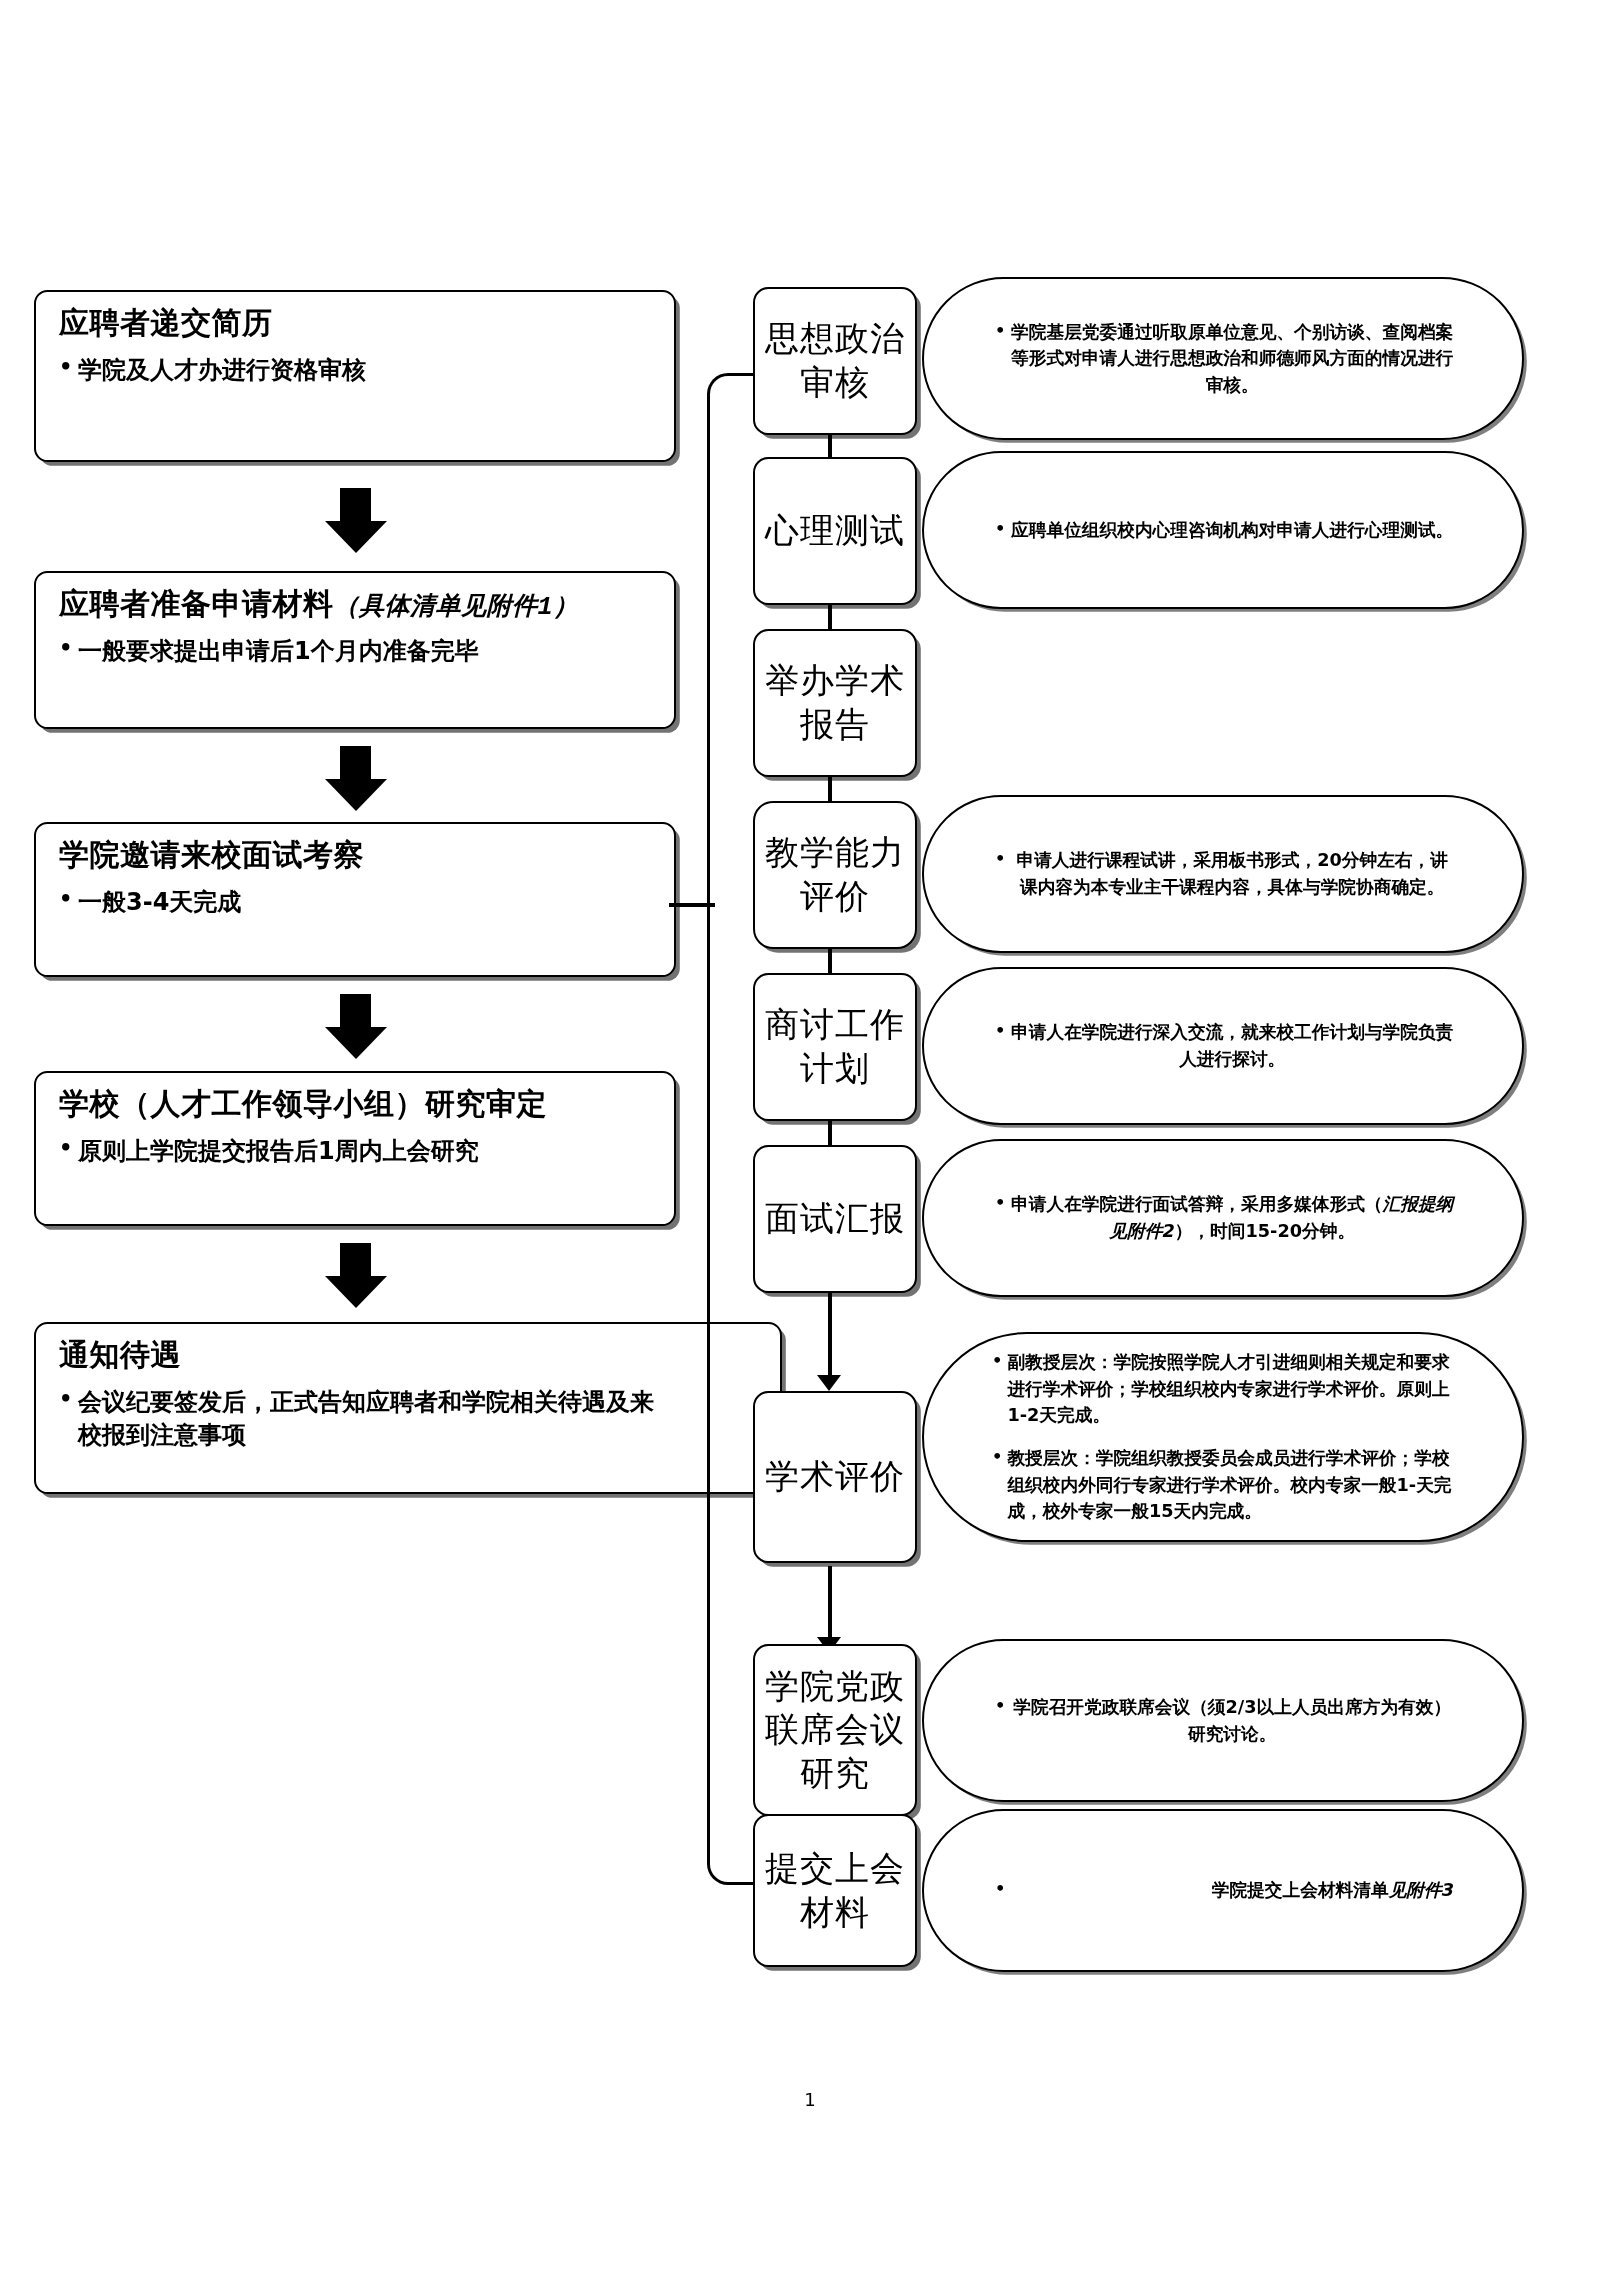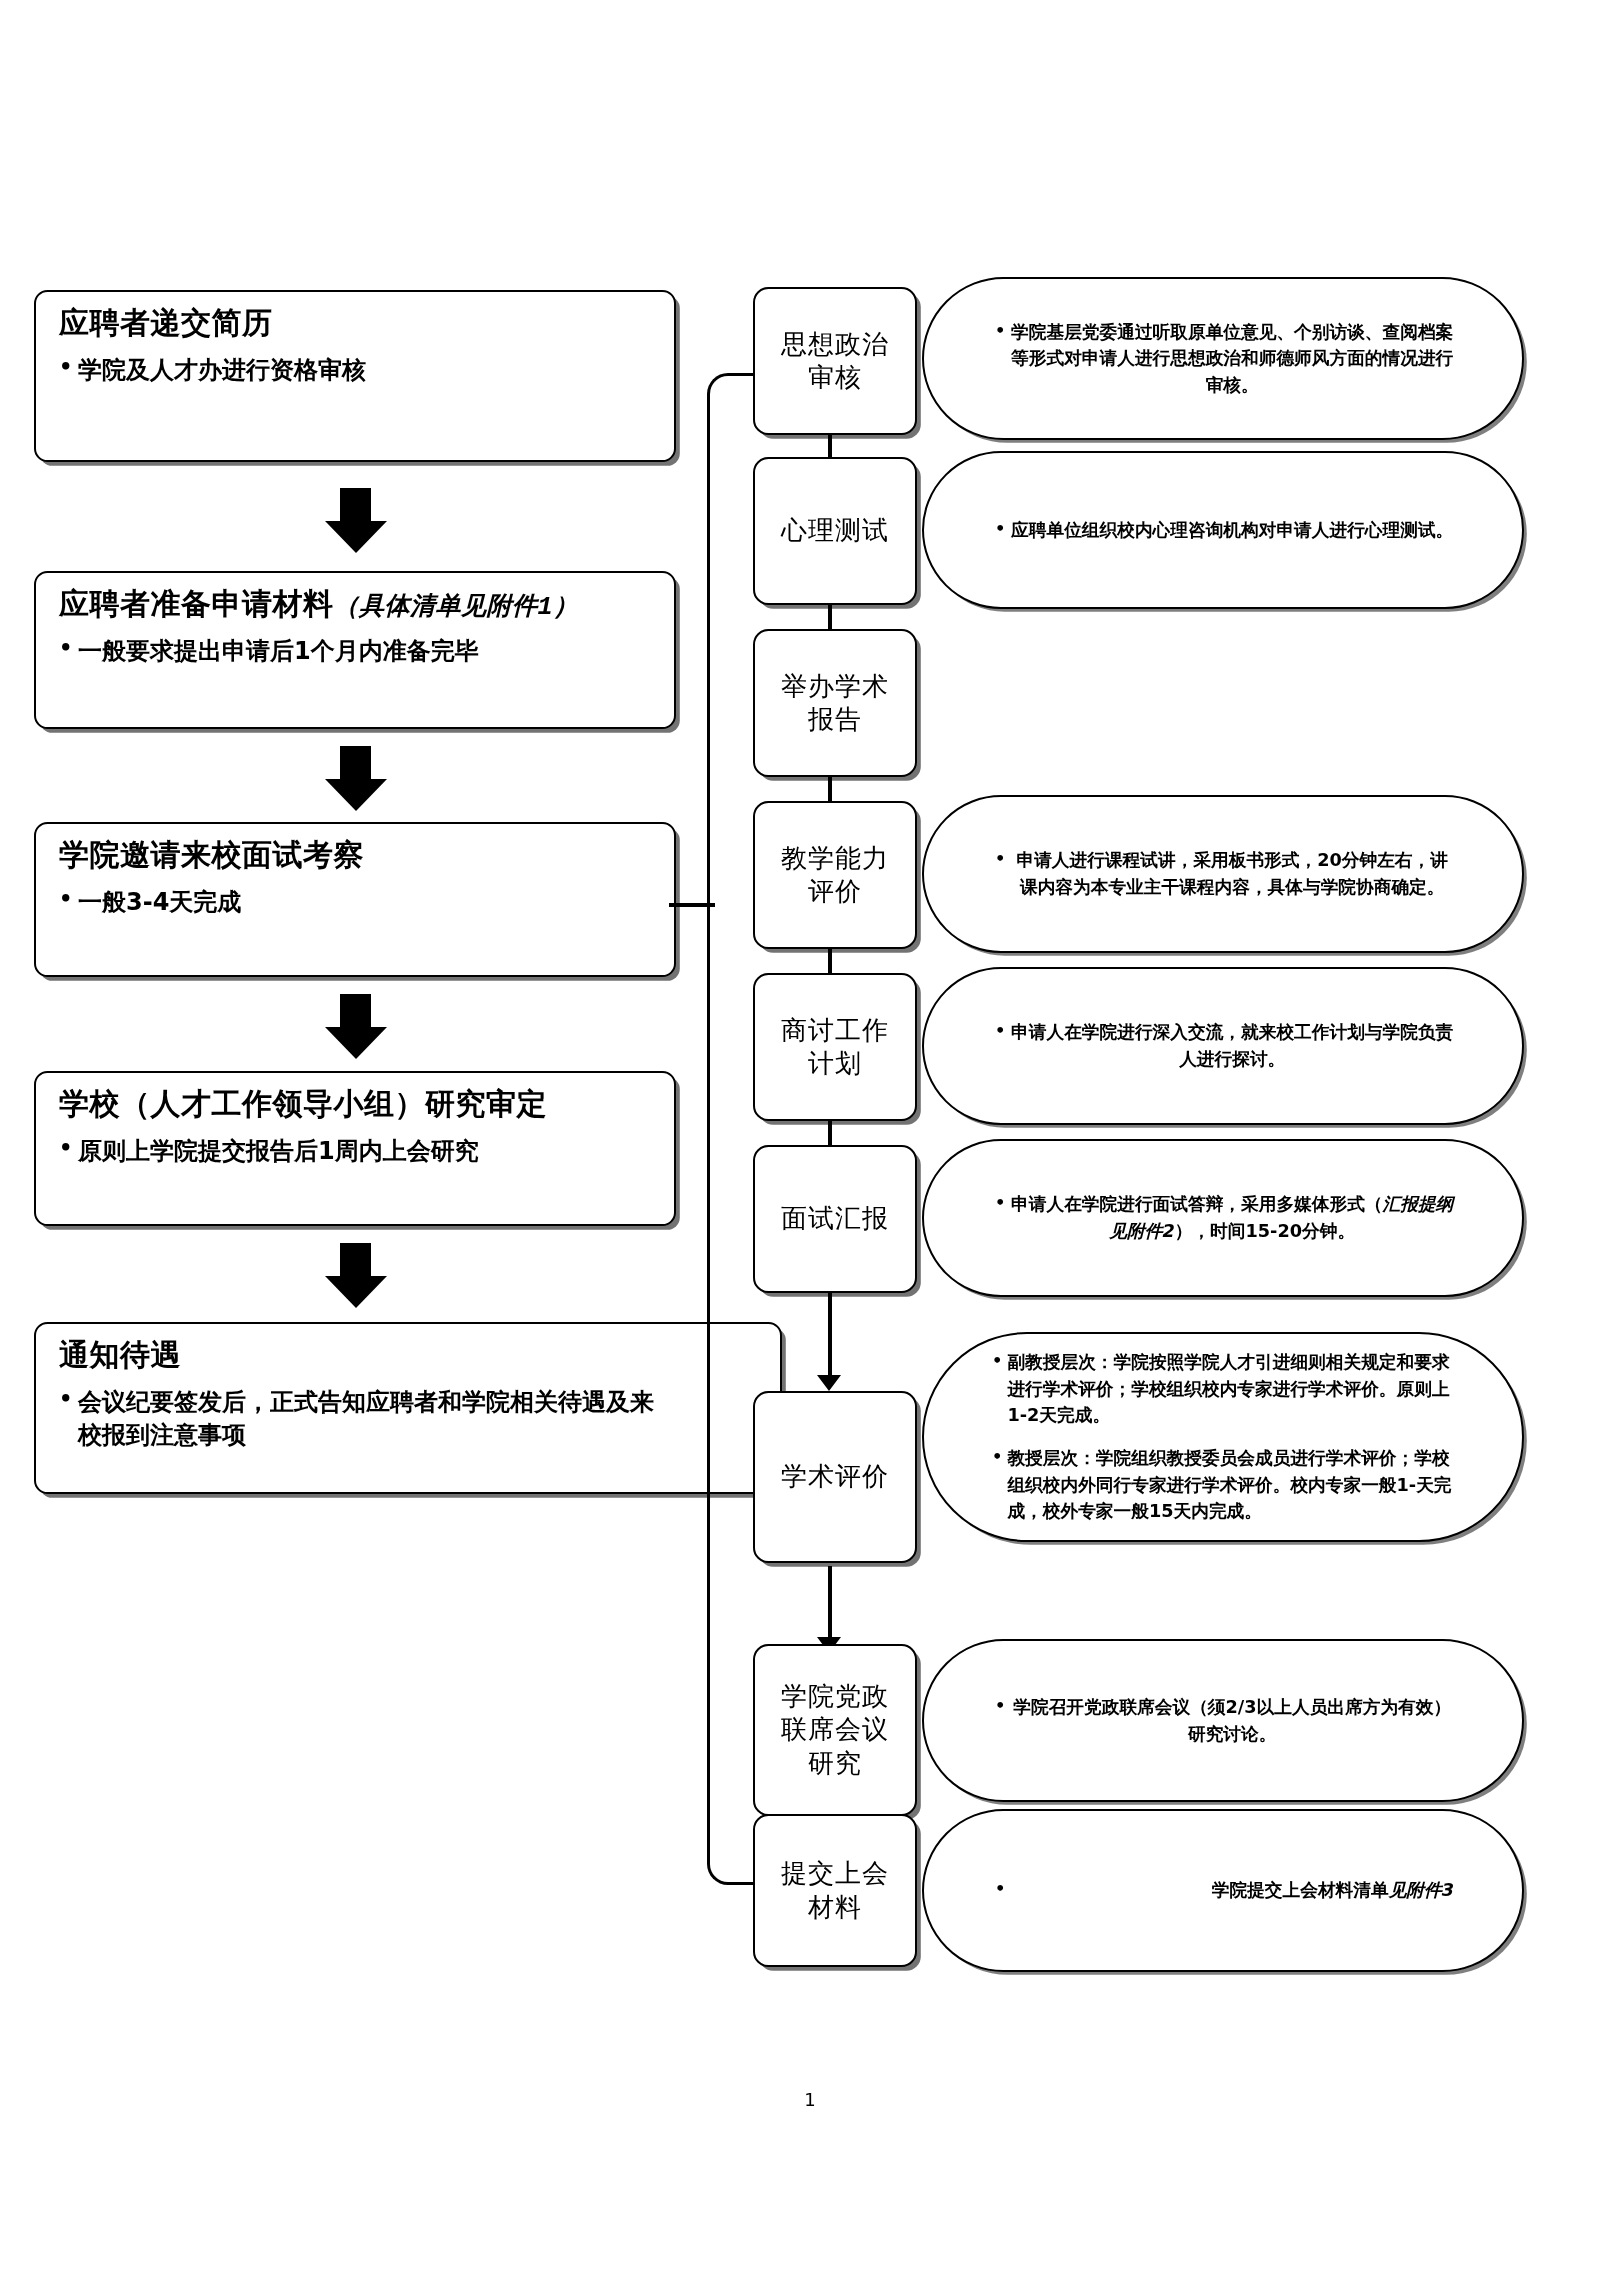--- a/index.html
+++ b/index.html
@@ -68,21 +68,21 @@
   
   .step {
     display: flex;
     align-items: center;
     justify-content: center;
     text-align: center;
     border-radius: 15.3px;
     z-index: 4;
   }
   .step-label {
-    font-size: 26px;
+    font-size: 34px;
     line-height: 1.28;
     letter-spacing: 1px;
     white-space: pre-line;
   }
 
   
   .callout {
     position: absolute;
     box-sizing: border-box;
     border: 2.9px solid #000;
@@ -291,21 +291,21 @@
     <div class="callout-inner">
       <p><span>应聘单位组织校内心理咨询机构对申请人进行心理测试。</span></p>
     </div>
   </div>
 
   <div class="rbox step" style="left:753px; top:629px; width:164px; height:148px;">
     <span class="step-label">举办学术
 报告</span>
   </div>
 
-  <div class="rbox step" style="left:753px; top:801px; width:164px; height:148px;">
+  <div class="rbox step" style="left:753px; top:801px; width:164px; height:148px;border-radius:20px;">
     <span class="step-label">教学能力
 评价</span>
   </div>
   <div class="callout" style="left:922px; top:795px; width:602px; height:158px;">
     <div class="callout-inner">
       <p><span>申请人进行课程试讲，采用板书形式，20分钟左右，讲课内容为本专业主干课程内容，具体与学院协商确定。</span></p>
     </div>
   </div>
 
   <div class="rbox step" style="left:753px; top:973px; width:164px; height:148px;">

